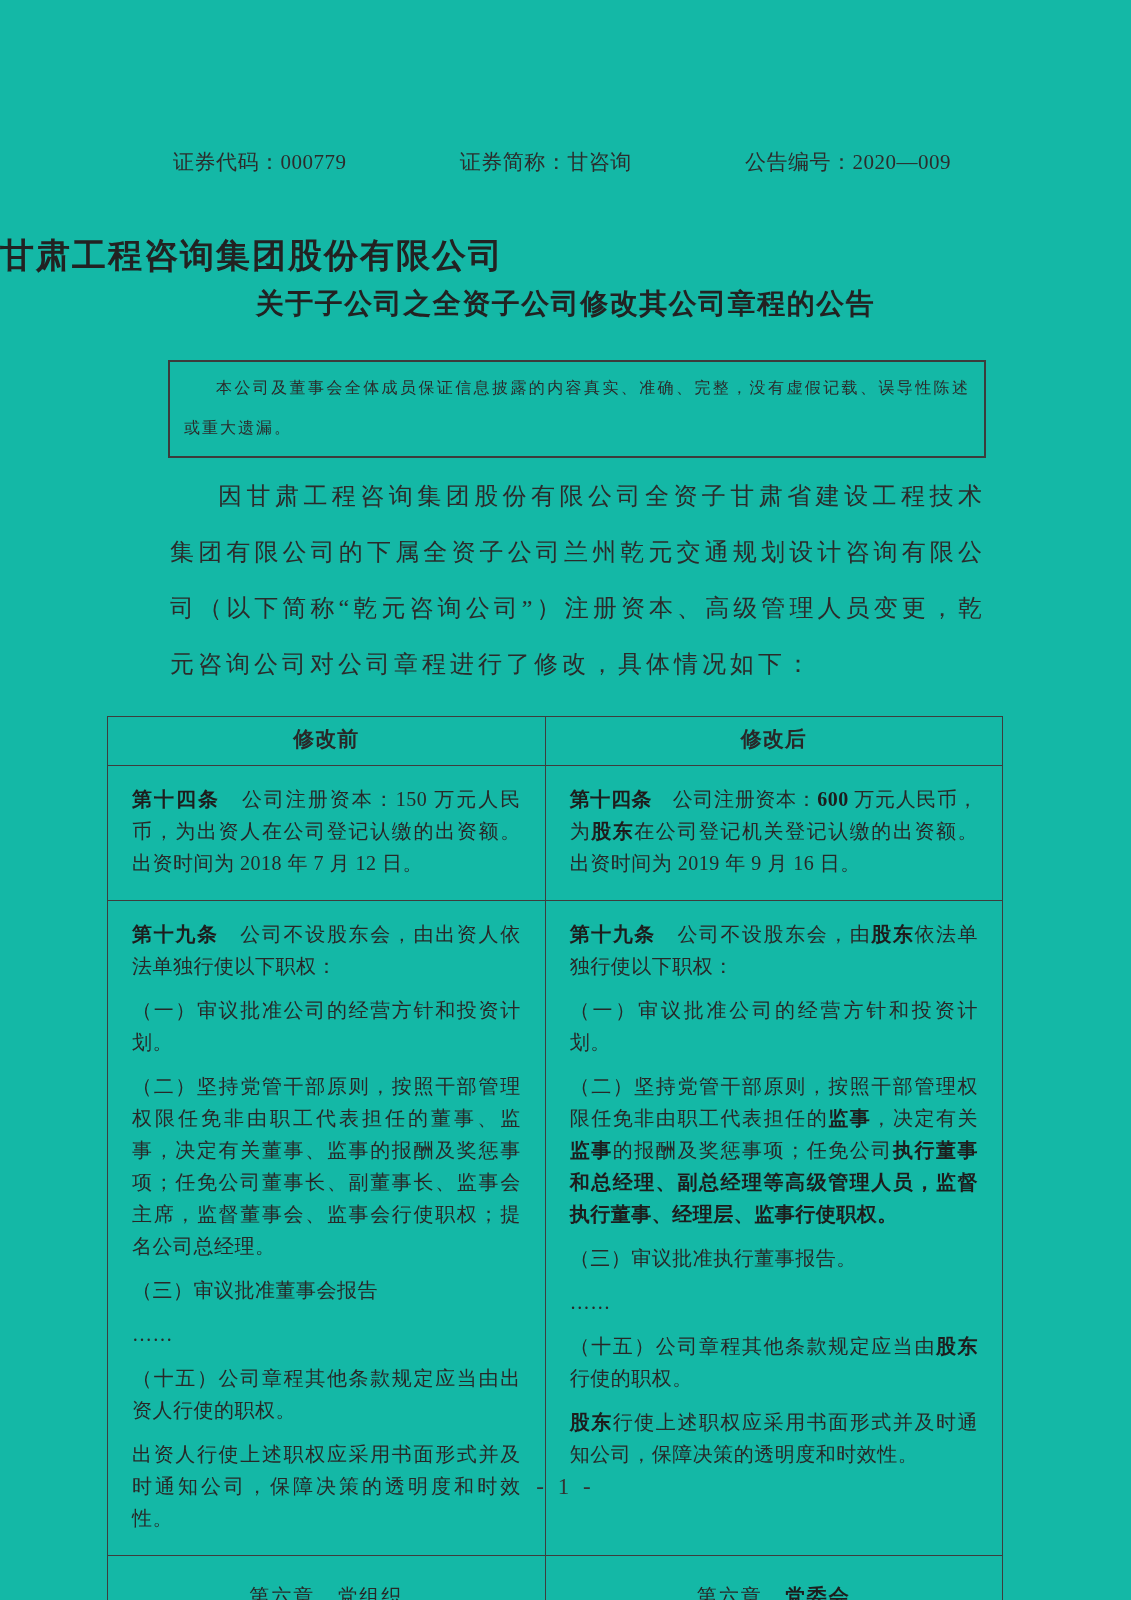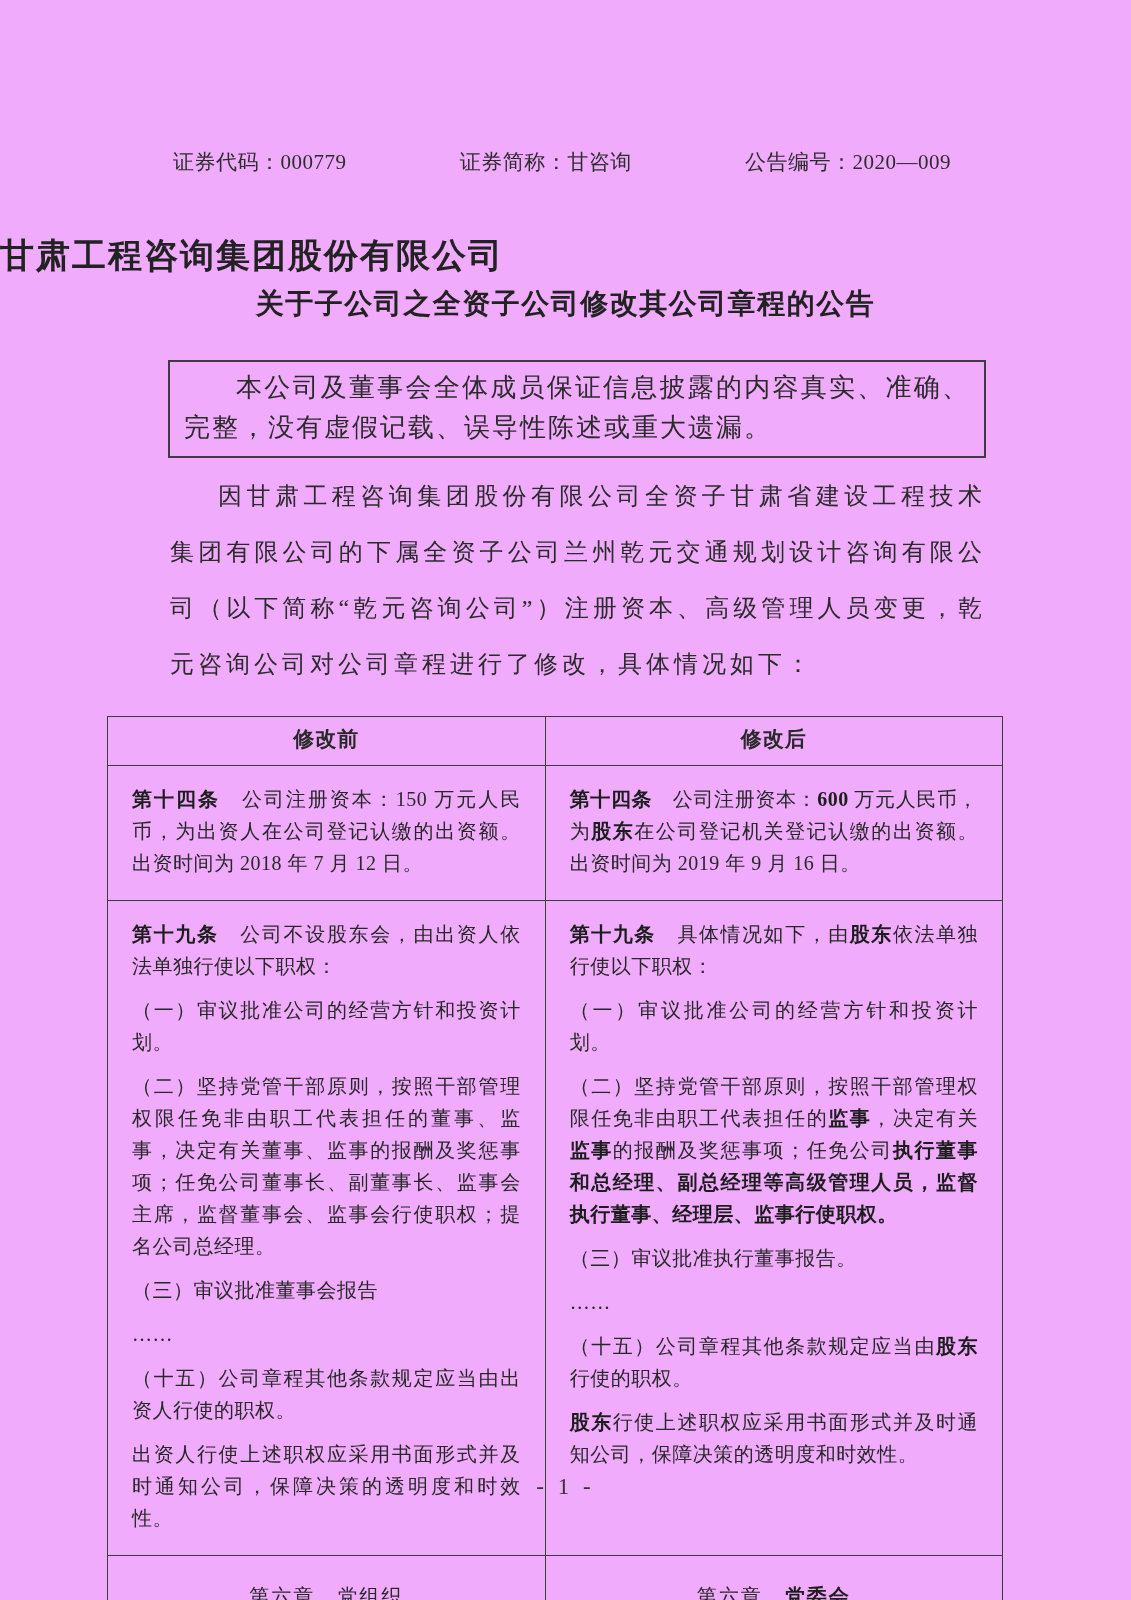--- a/index.html
+++ b/index.html
@@ -5,21 +5,21 @@
   html, body {
     margin: 0;
     padding: 0;
     background: #f6f6f4;
   }
   .page {
     position: relative;
     width: 1131px;
     height: 1600px;
     margin: 0 auto;
-    background: #f0abfc;
+    background: #14b8a6;
     color: #262626;
     font-family: "Liberation Serif", "DejaVu Serif", serif;
     overflow: hidden;
   }
   
   .meta-row {
     position: absolute;
     top: 148px;
     left: 173px;
     width: 778px;
@@ -61,21 +61,21 @@
     position: absolute;
     top: 360px;
     left: 168px;
     width: 818px;
     box-sizing: border-box;
     border: 2px solid #3c3c3c;
     padding: 6px 14px 8px 14px;
   }
   .disclaimer p {
     margin: 0;
-    font-size: 26px;
+    font-size: 16px;
     line-height: 40px;
     letter-spacing: 2px;
     text-indent: 2em;
     text-align: justify;
     color: #2b2b2b;
   }
   
   .intro {
     position: absolute;
     top: 468px;
@@ -185,21 +185,21 @@
           <td>
             <p><b>第十九条</b><span>　公司不设股东会，由出资人依法单独行使以下职权：</span></p>
             <p><span>（一）审议批准公司的经营方针和投资计划。</span></p>
             <p><span>（二）坚持党管干部原则，按照干部管理权限任免非由职工代表担任的董事、监事，决定有关董事、监事的报酬及奖惩事项；任免公司董事长、副董事长、监事会主席，监督董事会、监事会行使职权；提名公司总经理。</span></p>
             <p><span>（三）审议批准董事会报告</span></p>
             <p><span>……</span></p>
             <p><span>（十五）公司章程其他条款规定应当由出资人行使的职权。</span></p>
             <p><span>出资人行使上述职权应采用书面形式并及时通知公司，保障决策的透明度和时效性。</span></p>
           </td>
           <td>
-            <p><b>第十九条</b><span>　具体情况如下，由</span><b>股东</b><span>依法单独行使以下职权：</span></p>
+            <p><b>第十九条</b><span>　公司不设股东会，由</span><b>股东</b><span>依法单独行使以下职权：</span></p>
             <p><span>（一）审议批准公司的经营方针和投资计划。</span></p>
             <p><span>（二）坚持党管干部原则，按照干部管理权限任免非由职工代表担任的</span><b>监事</b><span>，决定有关</span><b>监事</b><span>的报酬及奖惩事项；任免公司</span><b>执行董事和总经理、副总经理等高级管理人员，监督执行董事、经理层、监事行使职权。</b></p>
             <p><span>（三）审议批准执行董事报告。</span></p>
             <p><span>……</span></p>
             <p><span>（十五）公司章程其他条款规定应当由</span><b>股东</b><span>行使的职权。</span></p>
             <p><b>股东</b><span>行使上述职权应采用书面形式并及时通知公司，保障决策的透明度和时效性。</span></p>
           </td>
         </tr>
         <tr>
           <td class="center">

